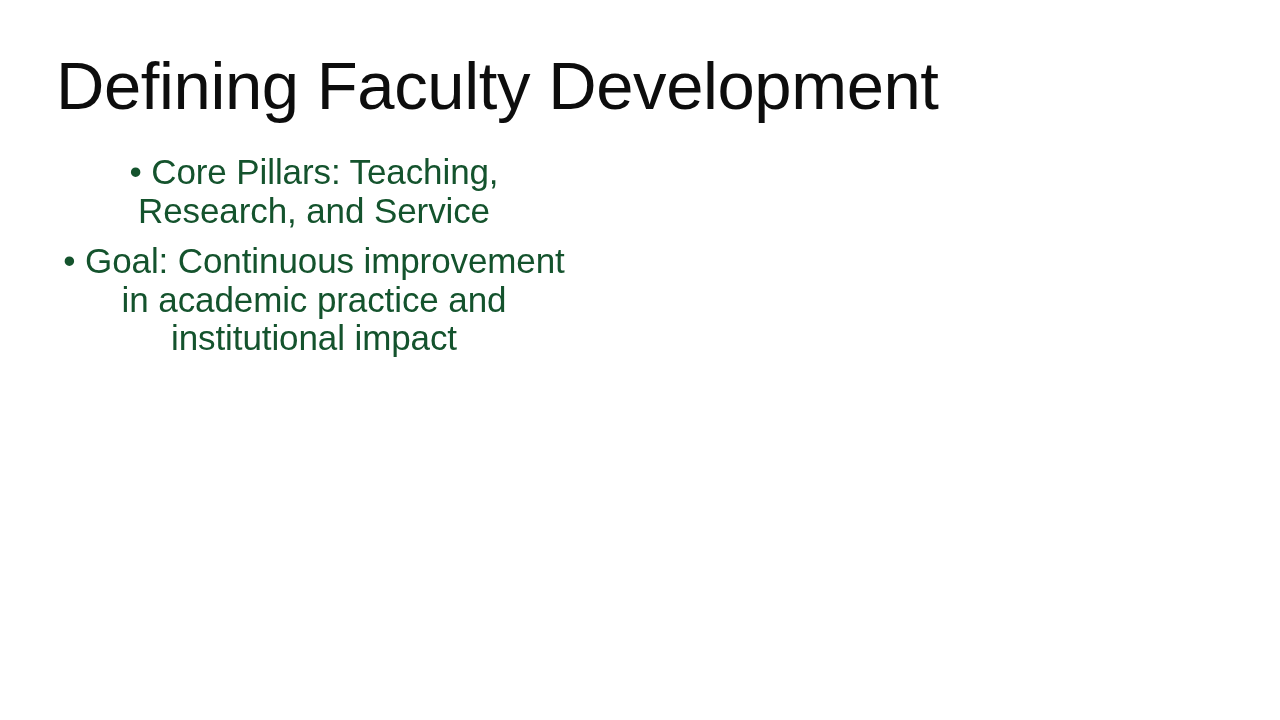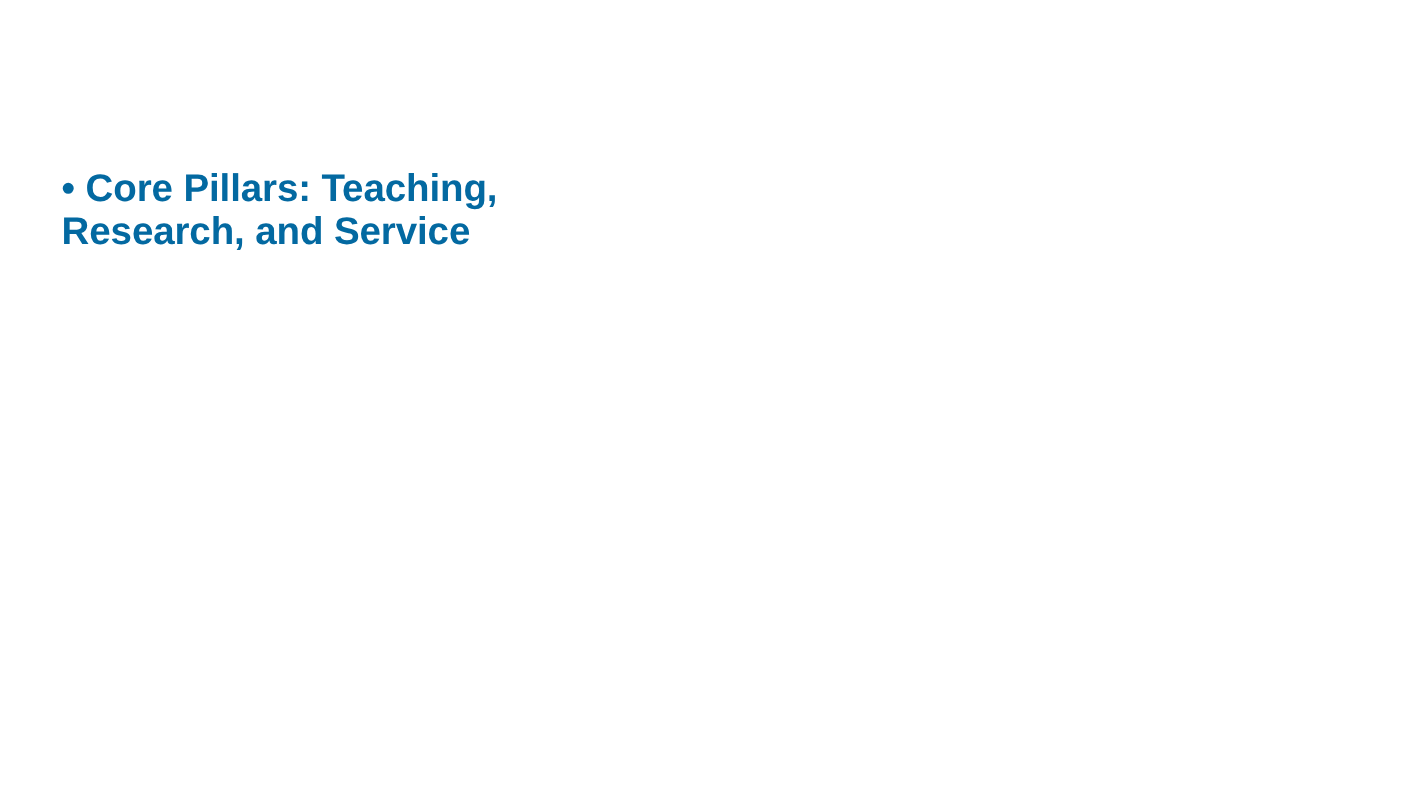--- a/index.html
+++ b/index.html
@@ -43,46 +43,49 @@
   .body-block {
     position: absolute;
     left: 56px;
     top: 153px;
     width: 516px;
   }
 
   .bullet-item {
     margin: 0 0 11px 0;
     font-size: 35px;
-    font-weight: 700;
+    font-weight: 400;
     line-height: 1.11;
     letter-spacing: -0.1px;
-    color: #0369a1;
+    color: #14532d;
     text-indent: 0;
+    text-align: center;
   }
 
   .bullet-item:last-child {
     margin-bottom: 0;
   }
 
   .bullet-mark {
     display: inline;
   }
 
   .bullet-text {
     display: inline;
   }
 </style>
 </head>
 <body>
 
 <div class="slide">
 
+  <h1 class="slide-title">Defining Faculty Development</h1>
 
   <div class="body-block">
 
     <p class="bullet-item"><span class="bullet-mark">•</span> <span class="bullet-text">Core Pillars: Teaching, Research, and Service</span></p>
 
 
+    <p class="bullet-item"><span class="bullet-mark">•</span> <span class="bullet-text">Goal: Continuous improvement in academic practice and institutional impact</span></p>
 
   </div>
 
 </div>
 
 </body></html>

